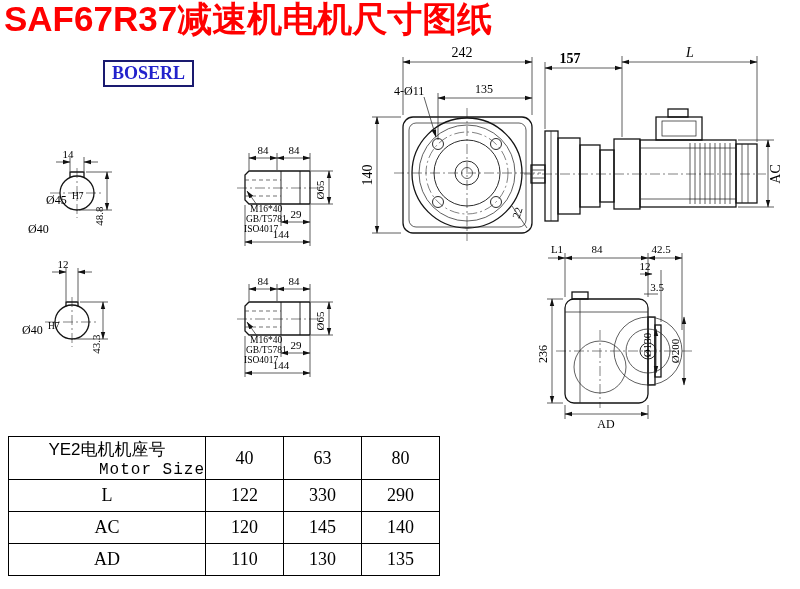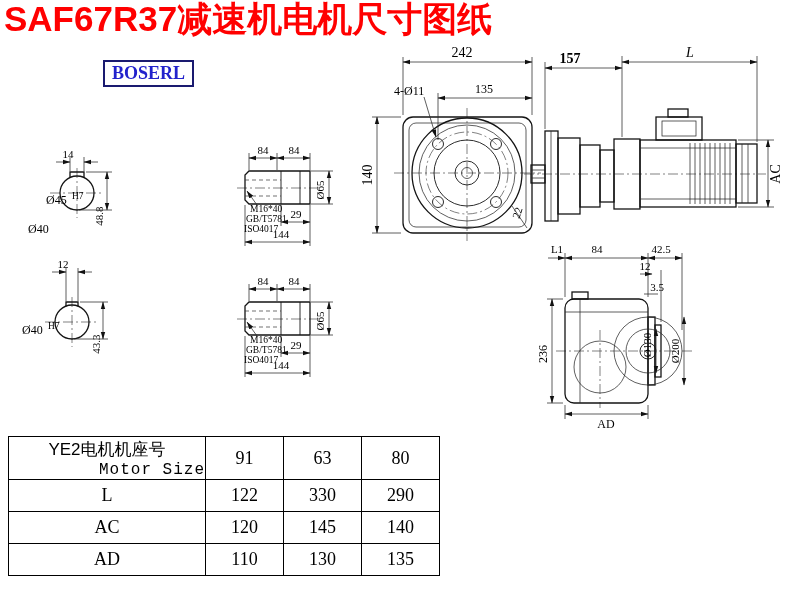--- a/index.html
+++ b/index.html
@@ -287,21 +287,21 @@
       <col class="c1">
       <col class="c1">
       <col class="c1">
     </colgroup>
   <tbody>
     <tr>
       <td>
         <div class="hd-cn">YE2电机机座号</div>
         <div class="hd-en">Motor Size</div>
       </td>
-      <td>91</td>
+      <td>40</td>
       <td>63</td>
       <td>80</td>
     </tr>
     <tr>
       <td>L</td>
       <td>122</td>
       <td>330</td>
       <td>290</td>
     </tr>
     <tr>

